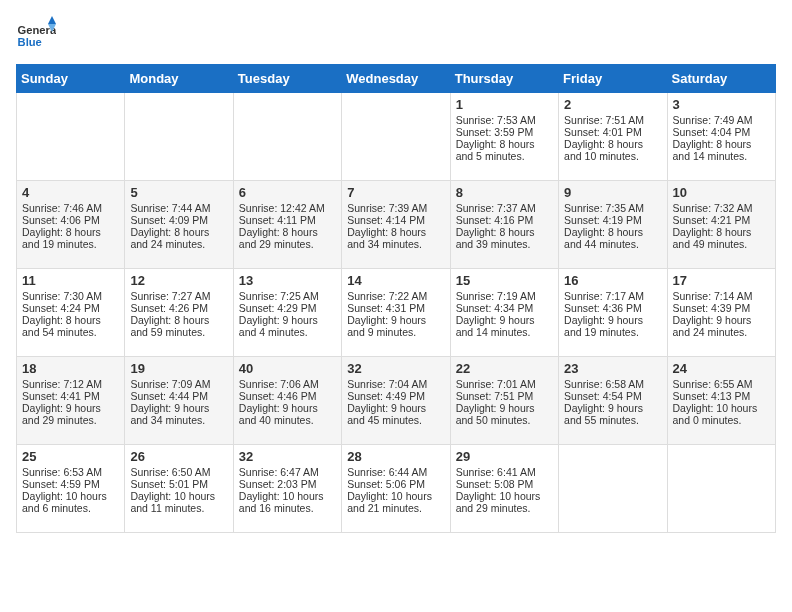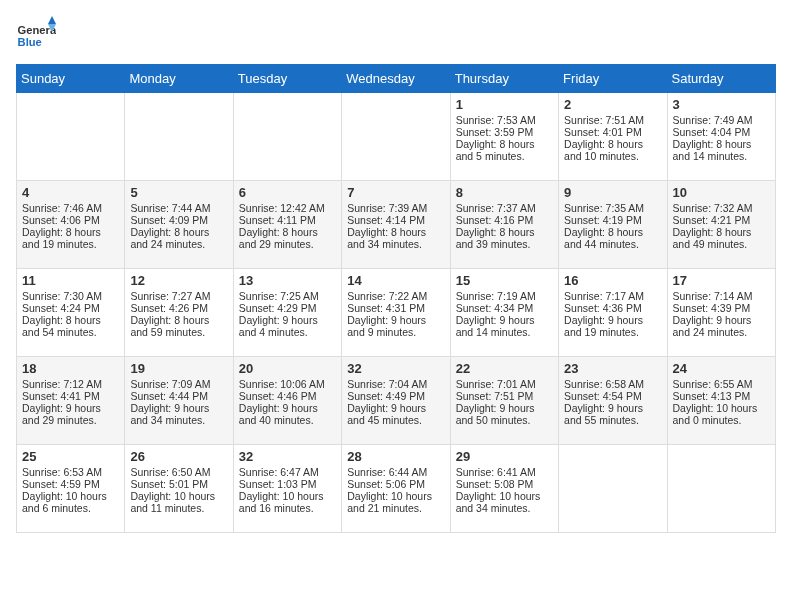--- a/index.html
+++ b/index.html
@@ -36,21 +36,21 @@
       border-collapse: collapse;
       table-layout: fixed;
     }
     thead tr {
       background-color: #1a6fc4;
       color: #fff;
     }
     thead th {
       padding: 6px 4px;
       font-size: 13px;
-      font-weight: normal;
+      font-weight: bold;
       text-align: left;
       border: 1px solid #1a6fc4;
     }
     tbody tr {
       border-bottom: 1px solid #ccc;
     }
     tbody td {
       vertical-align: top;
       padding: 4px 5px;
       border: 1px solid #ddd;
@@ -219,22 +219,22 @@
           <div>Sunset: 4:41 PM</div>
           <div>Daylight: 9 hours and 29 minutes.</div>
         </td>
         <td>
           <span class="day-num">19</span>
           <div>Sunrise: 7:09 AM</div>
           <div>Sunset: 4:44 PM</div>
           <div>Daylight: 9 hours and 34 minutes.</div>
         </td>
         <td>
-          <span class="day-num">20</span>
-          <div>Sunrise: 10:06 AM</div>
+          <span class="day-num">40</span>
+          <div>Sunrise: 7:06 AM</div>
           <div>Sunset: 4:46 PM</div>
           <div>Daylight: 9 hours and 40 minutes.</div>
         </td>
         <td>
           <span class="day-num">32</span>
           <div>Sunrise: 7:04 AM</div>
           <div>Sunset: 4:49 PM</div>
           <div>Daylight: 9 hours and 45 minutes.</div>
         </td>
         <td>
@@ -265,32 +265,32 @@
         </td>
         <td>
           <span class="day-num">26</span>
           <div>Sunrise: 6:50 AM</div>
           <div>Sunset: 5:01 PM</div>
           <div>Daylight: 10 hours and 11 minutes.</div>
         </td>
         <td>
           <span class="day-num">32</span>
           <div>Sunrise: 6:47 AM</div>
-          <div>Sunset: 1:03 PM</div>
+          <div>Sunset: 2:03 PM</div>
           <div>Daylight: 10 hours and 16 minutes.</div>
         </td>
         <td>
           <span class="day-num">28</span>
           <div>Sunrise: 6:44 AM</div>
           <div>Sunset: 5:06 PM</div>
           <div>Daylight: 10 hours and 21 minutes.</div>
         </td>
         <td>
           <span class="day-num">29</span>
           <div>Sunrise: 6:41 AM</div>
           <div>Sunset: 5:08 PM</div>
-          <div>Daylight: 10 hours and 34 minutes.</div>
+          <div>Daylight: 10 hours and 29 minutes.</div>
         </td>
         <td class="empty-cell"></td>
         <td class="empty-cell"></td>
       </tr>
     </tbody>
 </table>
 
 </body></html>

